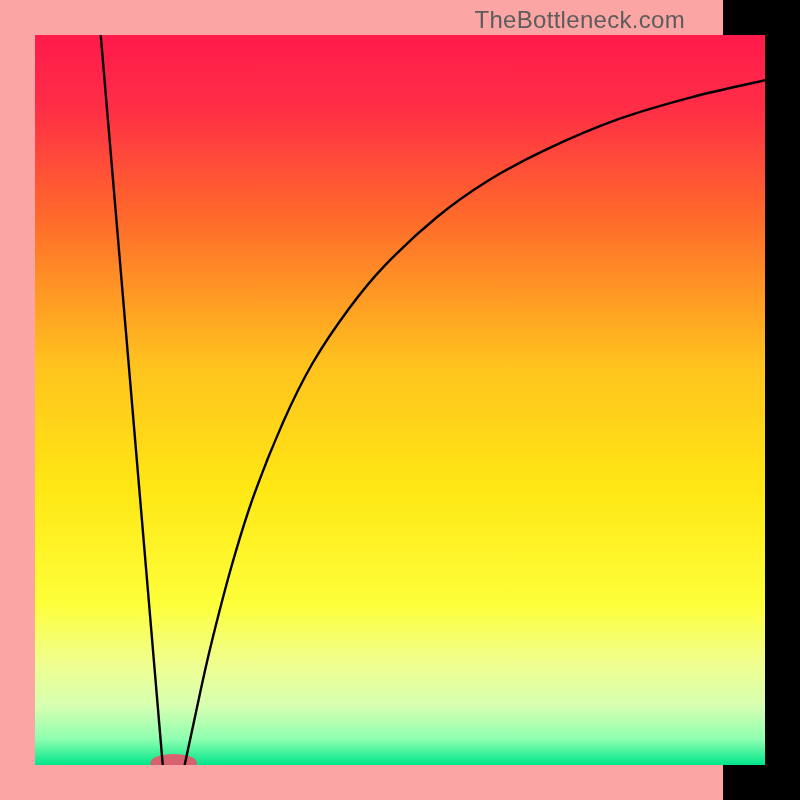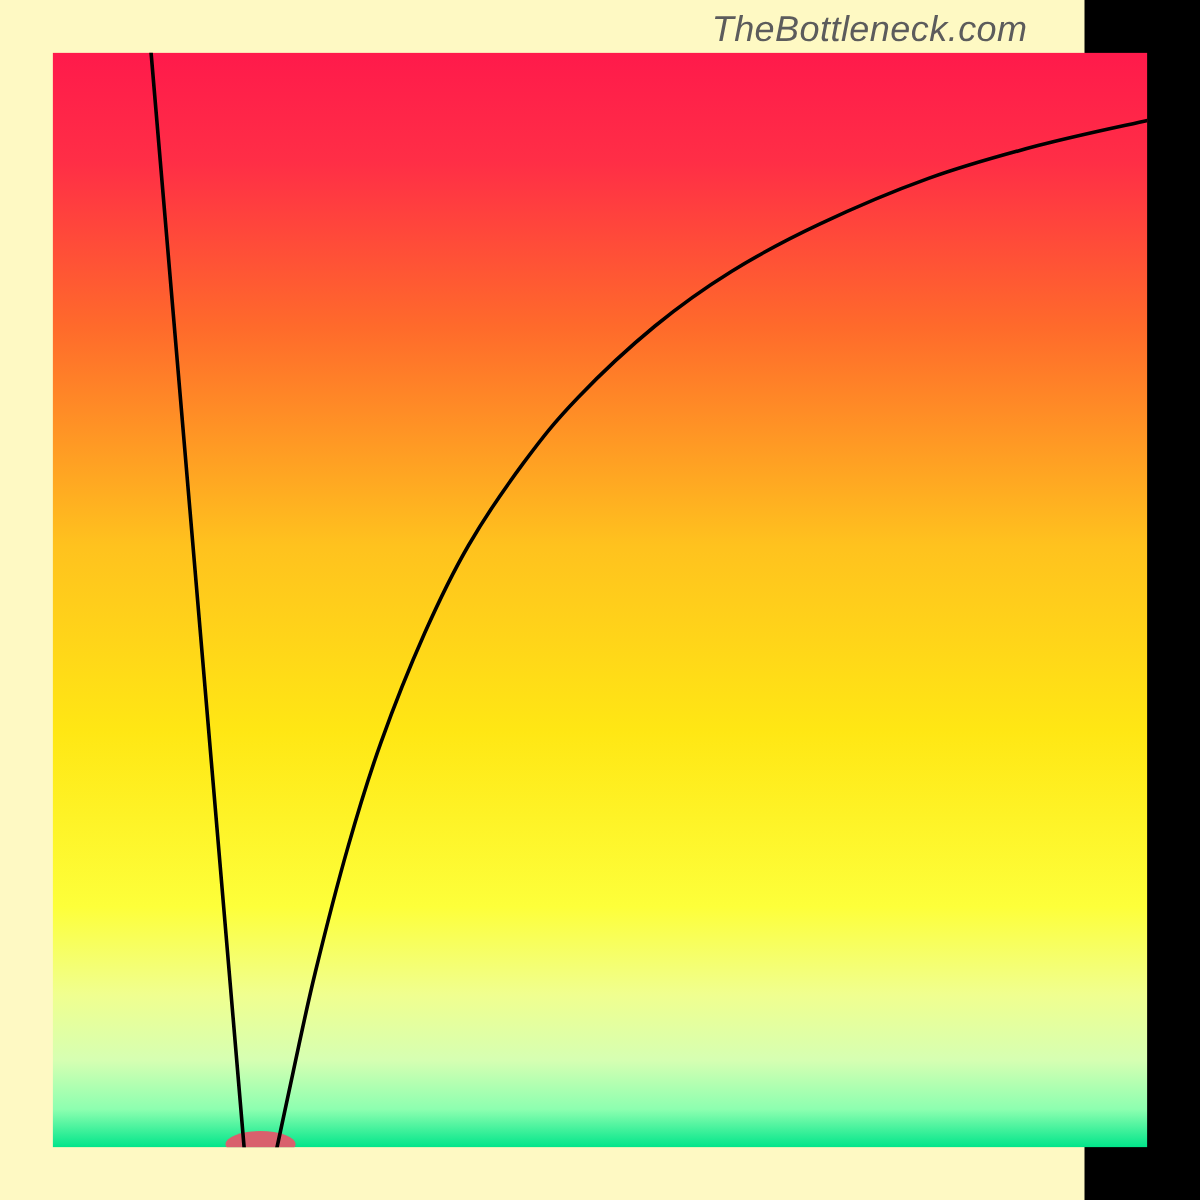--- a/index.html
+++ b/index.html
@@ -8,22 +8,21 @@
     width: 800px;
     height: 800px;
     background: #000;
     overflow: hidden;
     font-family: Arial, Helvetica, sans-serif;
   }
   .frame {
     position: relative;
     width: 723px;
     height: 800px;
-    background: #fef9c3;
-    font-style: italic;
+    background: #fca5a5;
   }
   .plot {
     position: absolute;
     left: 35px;
     top: 35px;
     width: 730px;
     height: 730px;
     overflow: hidden;
   }
   .watermark {

